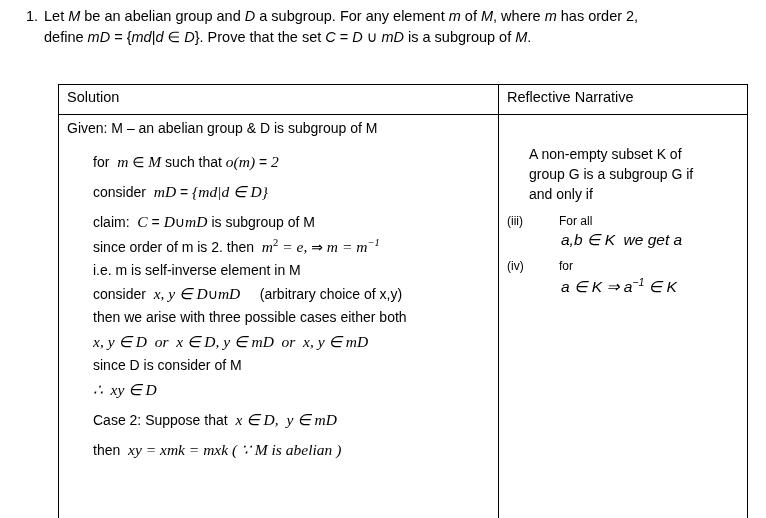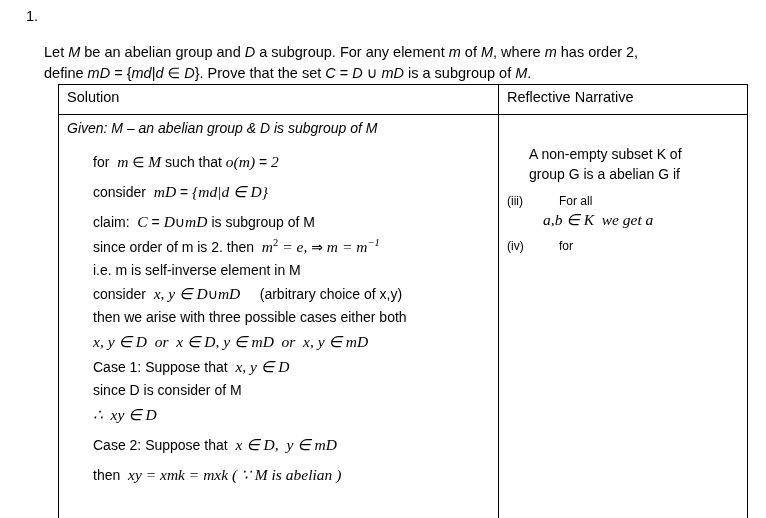--- a/index.html
+++ b/index.html
@@ -28,21 +28,20 @@
   .problem .num {
     position: absolute;
     left: 8px;
     top: 0;
     width: 22px;
     text-align: right;
   }
   .problem .ptext {
     margin-left: 36px;
     display: block;
-    margin-top: 36px;
   }
   .problem .line2 {
     display: block;
     margin-left: 36px;
   }
 
   
   .tbl {
     position: absolute;
     left: 58px;
@@ -100,21 +99,20 @@
   }
   sup {
     font-size: 0.68em;
     vertical-align: super;
     font-style: italic;
   }
 
   .given {
     font-size: 14px;
     margin: 2px 0 14px 0;
-    font-style: italic;
   }
   .indent {
     margin-left: 26px;
   }
   .gap-s { margin-top: 6px; }
   .gap-m { margin-top: 9px; }
 
   
   .rn-block {
     margin-top: 26px;
@@ -125,24 +123,24 @@
   .rn-item {
     display: flex;
     margin-top: 10px;
     font-size: 12px;
   }
   .rn-item .lbl {
     width: 52px;
     flex: 0 0 52px;
   }
   .rn-math {
-    font-family: Liberation Serif, serif;
+    font-family: Liberation Sans, sans-serif;
     font-style: italic;
     font-size: 15.5px;
-    margin-left: 36px;
+    margin-left: 54px;
     margin-top: 3px;
     white-space: nowrap;
   }
 </style>
 </head>
 <body>
 
 <div class="problem">
   <span class="num">1.</span>
   <span class="ptext">
@@ -195,23 +193,20 @@
       </div>
 
       <div class="mixed indent">
         then we arise with three possible cases either both
       </div>
 
       <div class="mathline indent">
         x, y ∈ D&nbsp; or&nbsp; x ∈ D, y ∈ mD&nbsp; or&nbsp; x, y ∈ mD
       </div>
 
-      <div class="mixed indent">
-        Case 1: Suppose that&nbsp; <span class="m">x, y ∈ D</span>
-      </div>
 
       <div class="mixed indent">
         since D is consider of M
       </div>
 
       <div class="mixed indent">
         <span class="m">∴&nbsp; xy ∈ D</span>
       </div>
 
       <div class="mixed indent gap-s">
@@ -222,31 +217,35 @@
       <div class="mixed indent gap-s">
         then&nbsp; <span class="m">xy = xmk = mxk ( ∵ M is abelian )</span>
       </div>
 
     </div>
 
     <div class="col-right">
 
       <div class="rn-block">
         <div>A non-empty subset K of</div>
-        <div>group G  is a abelian G if</div>
+        <div>group G  is a subgroup G if</div>
+        <div>and only if</div>
       </div>
 
       <div class="rn-item">
         <span class="lbl">(iii)</span>
         <span>For all</span>
       </div>
       <div class="rn-math">
         a,b ∈ K&nbsp;&nbsp;we get a
       </div>
 
       <div class="rn-item">
         <span class="lbl">(iv)</span>
         <span>for</span>
       </div>
+      <div class="rn-math">
+        a ∈ K ⇒ a<sup>−1</sup> ∈ K
+      </div>
 
     </div>
   </div>
 </div>
 
 </body></html>

